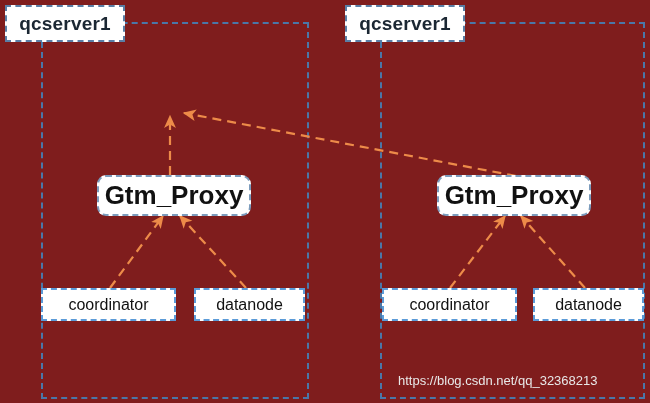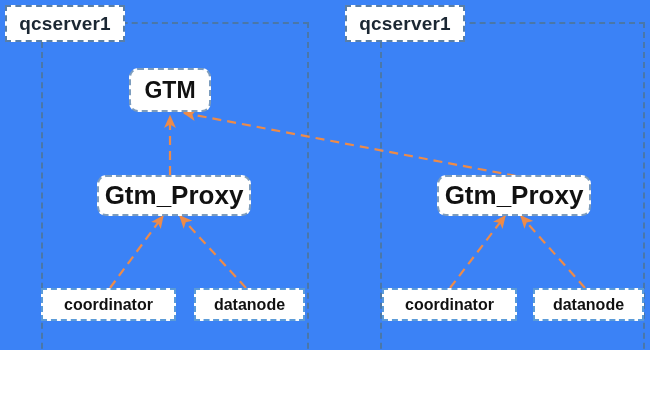--- a/index.html
+++ b/index.html
@@ -3,22 +3,22 @@
 <meta charset="utf-8">
 <style>
   html, body {
     margin: 0;
     padding: 0;
     background: #ffffff;
   }
   #canvas {
     position: relative;
     width: 650px;
-    height: 350px;
-    background: #3b82f6;
+    height: 403px;
+    background: #7f1d1d;
     font-family: "Liberation Sans", sans-serif;
     overflow: hidden;
   }
   
   .container-box {
     position: absolute;
     border: 2px dashed #4a77a8;
     box-sizing: border-box;
     background: transparent;
   }
@@ -57,21 +57,21 @@
   .node-leaf {
     position: absolute;
     border: 2px dashed #5b9bd8;
     box-sizing: border-box;
     background: #ffffff;
     display: flex;
     align-items: center;
     justify-content: center;
     color: #111111;
     font-size: 16px;
-    font-weight: bold;
+    font-weight: normal;
     z-index: 5;
   }
   
   #arrow-layer {
     position: absolute;
     left: 0; top: 0;
     width: 650px; height: 403px;
     z-index: 4;
     pointer-events: none;
   }
@@ -111,21 +111,20 @@
 
     <line x1="110" y1="288" x2="163" y2="216" stroke="#ed8b49" stroke-width="2.2" stroke-dasharray="9,6" marker-end="url(#ah)"></line>
 
     <line x1="246" y1="288" x2="180" y2="216" stroke="#ed8b49" stroke-width="2.2" stroke-dasharray="9,6" marker-end="url(#ah)"></line>
 
     <line x1="450" y1="288" x2="505" y2="216" stroke="#ed8b49" stroke-width="2.2" stroke-dasharray="9,6" marker-end="url(#ah)"></line>
 
     <line x1="585" y1="288" x2="521" y2="216" stroke="#ed8b49" stroke-width="2.2" stroke-dasharray="9,6" marker-end="url(#ah)"></line>
   </svg>
 
-  <div class="node-round node-gtm" style="left:129px; top:68px; width:82px; height:44px;">GTM</div>
 
   <div class="node-round node-proxy" style="left:97px; top:175px; width:154px; height:41px;">Gtm_Proxy</div>
 
   <div class="node-leaf" style="left:41px; top:288px; width:135px; height:33px;">coordinator</div>
 
   <div class="node-leaf" style="left:194px; top:288px; width:111px; height:33px;">datanode</div>
 
   <div class="node-round node-proxy" style="left:437px; top:175px; width:154px; height:41px;">Gtm_Proxy</div>
 
   <div class="node-leaf" style="left:382px; top:288px; width:135px; height:33px;">coordinator</div>

